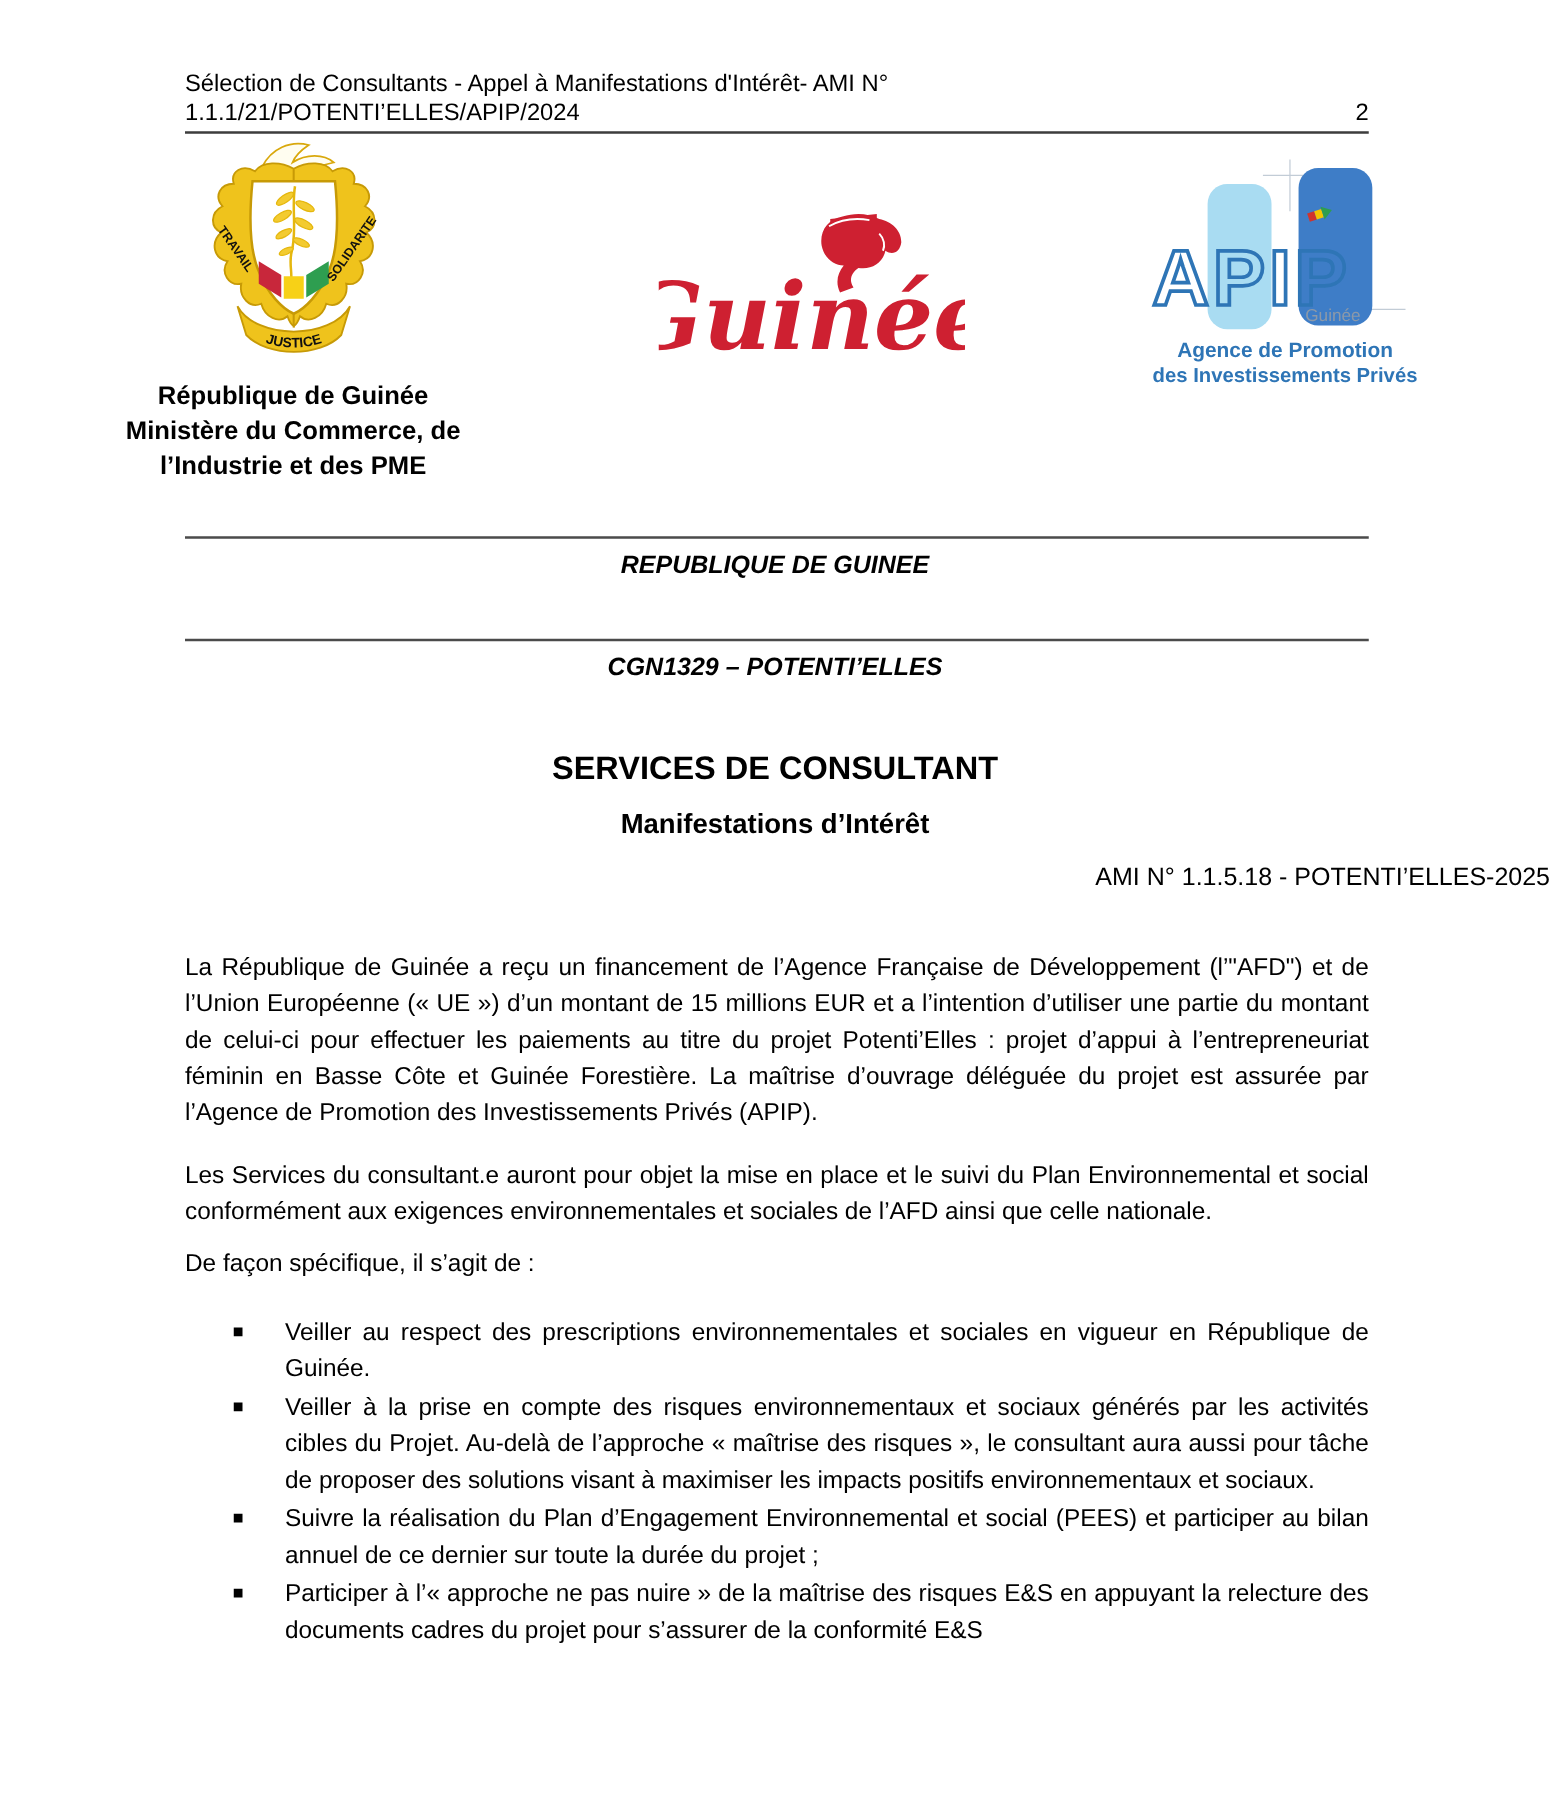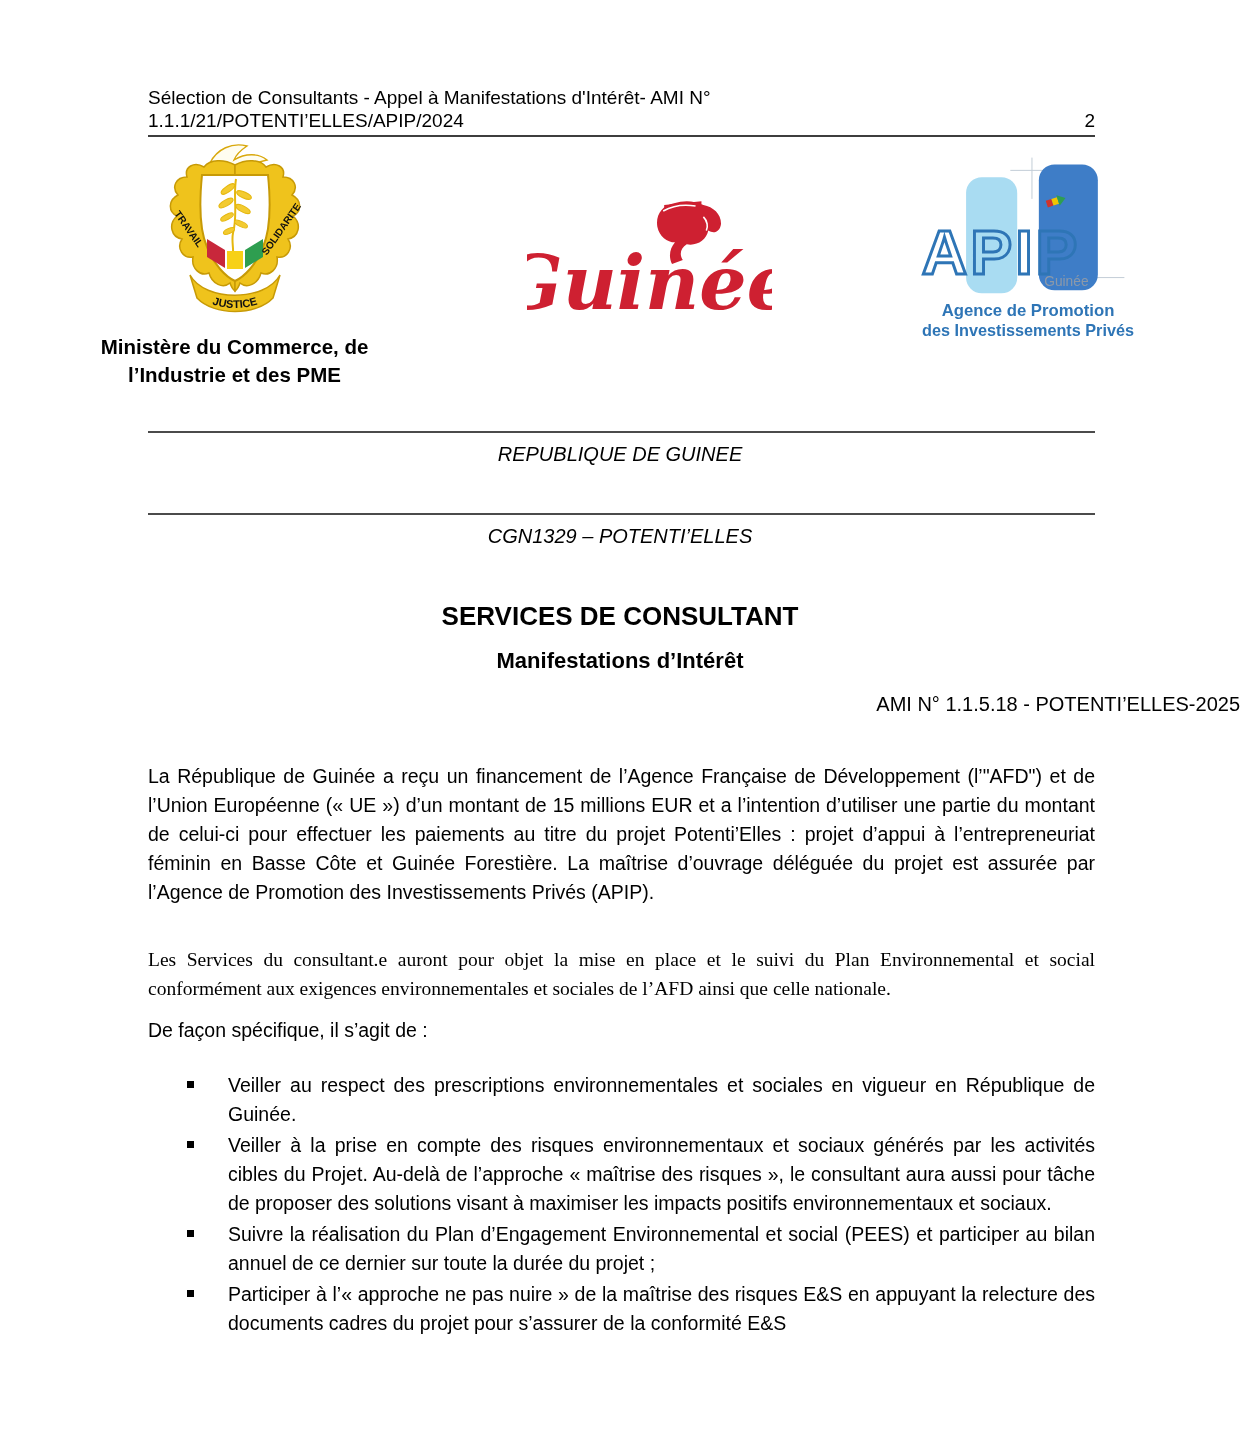--- a/index.html
+++ b/index.html
@@ -5,53 +5,53 @@
   html,body{margin:0;padding:0;}
   body{
     width:1240px;height:1445px;overflow:hidden;background:#ffffff;
     font-family:"Liberation Sans",sans-serif;color:#000;
     -webkit-font-smoothing:antialiased;
   }
   .mx{margin-left:148px;margin-right:145px;}
 
   
   .header{
-    padding-top:86px;display:flex;justify-content:space-between;align-items:flex-end;
+    padding-top:56px;display:flex;justify-content:space-between;align-items:flex-end;
     border-bottom:2px solid #3d3d3d;padding-bottom:3px;
   }
   .header-text{font-size:19px;line-height:23px;}
   .page-num{font-size:19px;line-height:23px;}
 
   
   .logos{
     display:flex;justify-content:space-between;align-items:flex-start;
     margin-left:82px;margin-right:92px;margin-top:2px;
   }
   .logo-left{width:305px;text-align:center;}
   .coat-svg{display:block;margin:0 auto;}
   .ministry{font-weight:bold;font-size:20.5px;line-height:28px;margin-top:2px;}
   .logo-center{padding-top:56px;}
   .logo-right{padding-top:18px;}
 
   
   .rule{border:none;border-top:2px solid #4b4b4b;height:0;}
   .rule-1{margin-top:42px;}
   .rule-2{margin-top:46px;}
-  .section-title{text-align:center;font-weight:normal;font-style:italic;font-size:20px;line-height:26px;margin-top:6px;}
+  .section-title{text-align:center;font-weight:bold;font-style:italic;font-size:20px;line-height:26px;margin-top:6px;}
 
   
   .title-main{text-align:center;font-weight:bold;font-size:26px;line-height:30px;margin-top:52px;}
   .title-sub{text-align:center;font-weight:bold;font-size:22px;line-height:27px;margin-top:16px;}
   .title-ami{text-align:right;font-size:20px;line-height:24px;margin-top:18px;}
 
   
   .content{font-size:19.5px;}
   .para{text-align:justify;line-height:29px;margin:0;}
   .para-1{margin-top:46px;}
-  .para-2{margin-top:38px;font-family:Liberation Serif, serif;}
+  .para-2{margin-top:21px;}
   .para-3{margin-top:13px;}
   .bullets{list-style:none;margin:26px 0 0 0;padding:0;}
   .bullets li{position:relative;padding-left:80px;text-align:justify;line-height:29px;margin-bottom:2px;}
   .bullets li::before{content:"";position:absolute;left:39px;top:10px;width:7px;height:7px;background:#000;}
 
   svg text{font-family:"Liberation Sans",sans-serif;}
   .guinee-script{font-family:"DejaVu Serif",serif;font-style:italic;font-weight:bold;}
 </style>
 </head>
 <body>
@@ -102,20 +102,21 @@
         </g>
 
         <text x="26" y="92" transform="rotate(55 26 92)" text-anchor="middle" font-size="10" font-weight="bold" fill="#111">TRAVAIL</text>
         <text x="124" y="92" transform="rotate(-55 124 92)" text-anchor="middle" font-size="10" font-weight="bold" fill="#111">SOLIDARITE</text>
         <path id="justice-arc" d="M36,158 Q75,180 114,158" fill="none"></path>
         <text font-size="11" font-weight="bold" fill="#111">
           <textPath href="#justice-arc" startOffset="50%" text-anchor="middle">JUSTICE</textPath>
         </text>
       </svg>
       <div class="ministry">
+        <div>République de Guinée</div>
         <div>Ministère du Commerce, de</div>
         <div>l’Industrie et des PME</div>
       </div>
     </div>
 
     <div class="logo-center">
       <svg width="245" height="130" viewBox="0 0 250 132" xmlns="http://www.w3.org/2000/svg">
         <g fill="#CE2031">
           <path d="M150,8 C138,10 131,20 133,32 C135,42 143,48 151,48 C146,54 144,62 148,70 L159,66 C155,60 157,54 163,50 C173,52 183,46 185,36 C191,40 197,37 198,29 C198,19 190,12 180,10 C170,5 160,5 150,8 Z"></path>
           <path d="M140,14 L178,10 L178,6 L140,10 Z" fill="#CE2031"></path>

